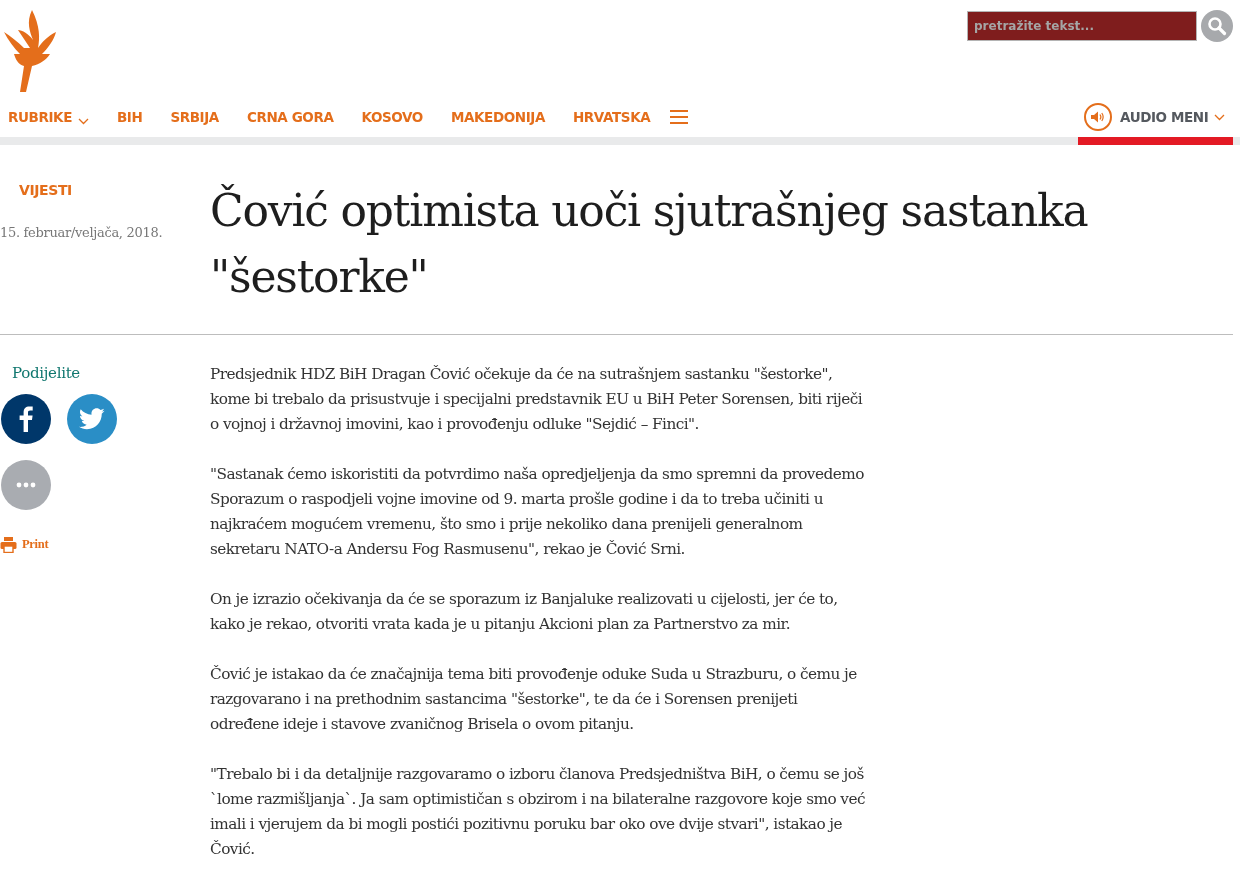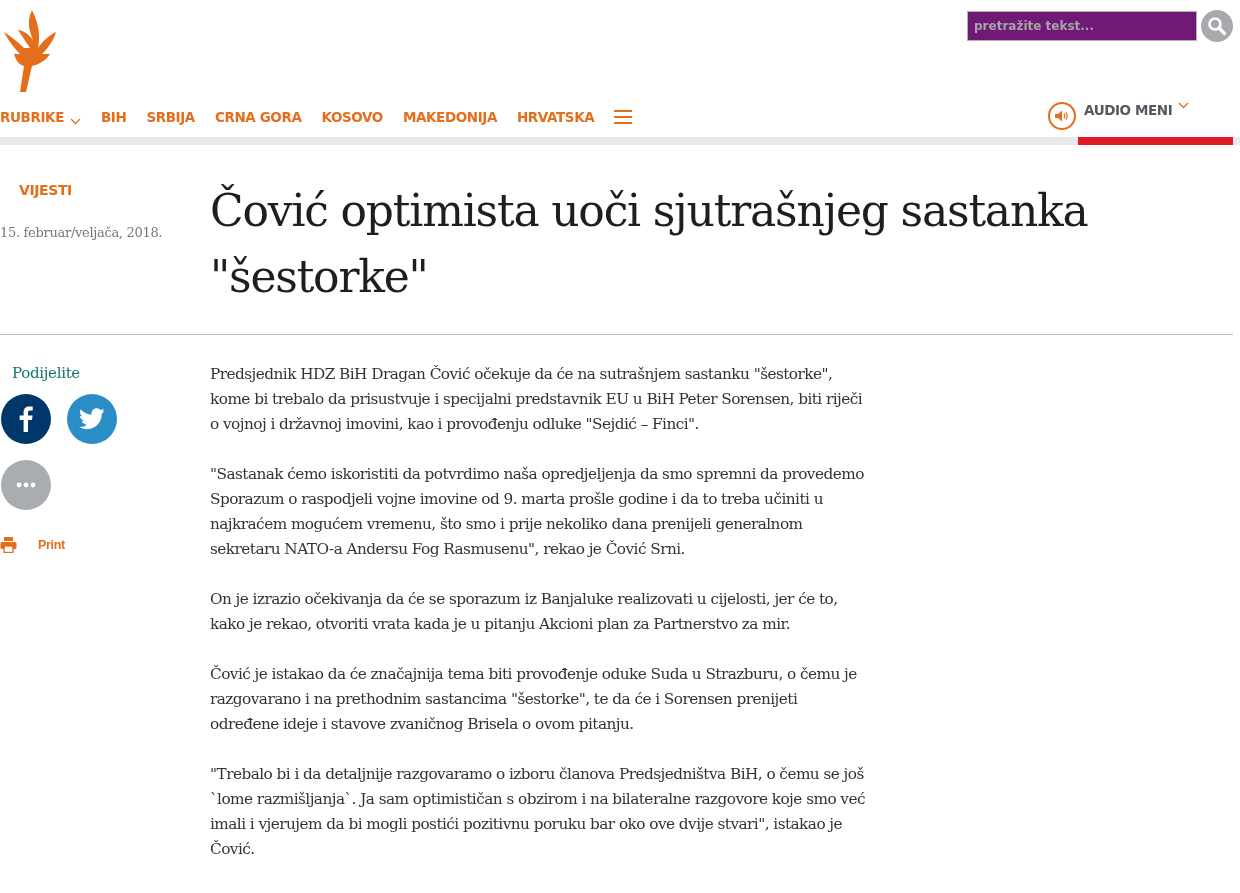--- a/index.html
+++ b/index.html
@@ -4,54 +4,54 @@
   <style>
     * { box-sizing: border-box; margin: 0; padding: 0; }
     html, body { width: 1240px; height: 893px; background: #ffffff; overflow: hidden; }
     body { position: relative; font-family: "Liberation Sans", sans-serif; color: #222; }
 
     
     .logo { position: absolute; left: 0; top: 4px; width: 220px; height: 88px; display: flex; align-items: flex-start; }
     .logo-torch { position: absolute; left: 2px; top: 4px; width: 56px; height: 86px; }
     .logo-text { position: absolute; left: 56px; top: 43px; font-family: "DejaVu Sans", sans-serif; font-weight: bold; color: #55595f; font-size: 17.5px; line-height: 21px; letter-spacing: -0.3px; }
 
-    .search { position: absolute; left: 967px; top: 11px; width: 230px; height: 30px; border: 1px solid #b4b4b4; background: #701a75; }
+    .search { position: absolute; left: 967px; top: 11px; width: 230px; height: 30px; border: 1px solid #b4b4b4; background: #7f1d1d; }
     .search input { width: 100%; height: 100%; border: none; outline: none; padding: 0 6px; font-family: "DejaVu Sans", sans-serif; font-size: 12px; font-weight: bold; color: #9b9b9b; background: transparent; }
     .search input::placeholder { color: #a5a5a5; }
     .search-btn { position: absolute; left: 1201px; top: 10px; width: 32px; height: 32px; border-radius: 50%; background: #a7a9ac; display: flex; align-items: center; justify-content: center; cursor: pointer; }
 
     
     .nav { position: absolute; left: 0; top: 104px; height: 26px; display: flex; align-items: center; }
-    .nav-item { font-family: "DejaVu Sans", sans-serif; font-weight: bold; font-size: 13.5px; color: #e46e1b; letter-spacing: -0.4px; margin-right: 20px; display: flex; align-items: flex-end; cursor: pointer; white-space: nowrap; }
+    .nav-item { font-family: "DejaVu Sans", sans-serif; font-weight: bold; font-size: 13.5px; color: #e46e1b; letter-spacing: -0.4px; margin-right: 20px; display: flex; align-items: flex-end; cursor: pointer; white-space: nowrap; padding-left: 8px; }
     .nav-item .chev { margin-left: 6px; display: inline-block; }
     .hamburger { width: 18px; height: 14px; display: flex; flex-direction: column; justify-content: space-between; cursor: pointer; margin-left: 0px; }
     .hamburger span { display: block; height: 2px; background: #e46e1b; }
 
-    .audio-menu { position: absolute; left: 1048px; top: 102px; height: 30px; display: flex; cursor: pointer; }
+    .audio-menu { position: absolute; left: 1084px; top: 102px; height: 30px; display: flex; align-items: center; cursor: pointer; }
     .audio-icon { width: 28px; height: 28px; border-radius: 50%; border: 2px solid #e46e1b; display: flex; align-items: center; justify-content: center; margin-right: 8px; }
     .audio-label { font-family: "DejaVu Sans", sans-serif; font-weight: bold; font-size: 13.5px; color: #55595f; letter-spacing: -0.4px; }
     .audio-chev { margin-left: 6px; }
 
     .nav-stripe { position: absolute; left: 0; top: 137px; width: 1240px; height: 8px; background: #e9eaeb; }
     .nav-red { position: absolute; left: 1078px; top: 137px; width: 155px; height: 8px; background: #e31a24; }
 
     
     .category { position: absolute; left: 0; top: 182px; font-family: "DejaVu Sans", sans-serif; font-weight: bold; font-size: 14px; color: #e46e1b; letter-spacing: -0.4px; padding-left: 19px; }
     .date { position: absolute; left: 0; top: 225px; font-family: "DejaVu Serif", serif; font-size: 13px; color: #777; letter-spacing: -0.3px; }
     .title { position: absolute; left: 210px; top: 178px; width: 1010px; font-family: "DejaVu Serif", serif; font-weight: normal; font-size: 44px; line-height: 66px; color: #1e1e1e; letter-spacing: -1.2px; }
     .rule { position: absolute; left: 0; top: 334px; width: 1233px; height: 1px; background: #bdbdbd; }
 
     
     .share-label { position: absolute; left: 12px; top: 364px; font-family: "DejaVu Serif", serif; font-size: 15px; color: #0f766e; letter-spacing: -0.3px; }
     .share-btn { position: absolute; width: 50px; height: 50px; border-radius: 50%; display: flex; align-items: center; justify-content: center; cursor: pointer; }
     .fb { left: 1px; top: 394px; background: #00376a; }
     .tw { left: 67px; top: 394px; background: #2a8ec6; }
     .more { left: 1px; top: 460px; background: #a9acb1; }
     .print { position: absolute; left: 0; top: 536px; display: flex; align-items: center; cursor: pointer; }
-    .print-label { font-family: Liberation Sans, sans-serif; font-weight: bold; font-size: 12.5px; color: #e46e1b; margin-left: 21px; letter-spacing: -0.3px; }
+    .print-label { font-family: Liberation Serif, serif; font-weight: bold; font-size: 12.5px; color: #e46e1b; margin-left: 5px; letter-spacing: -0.3px; }
 
     
     .article-body { position: absolute; left: 210px; top: 362px; width: 655px; }
     .article-body p { font-family: "DejaVu Serif", serif; font-size: 15.3px; line-height: 25px; color: #333; letter-spacing: -0.55px; margin-bottom: 25px; }
   </style>
 </head>
 <body>
 
 <div class="logo">
   <svg class="logo-torch" viewBox="0 0 56 86">

